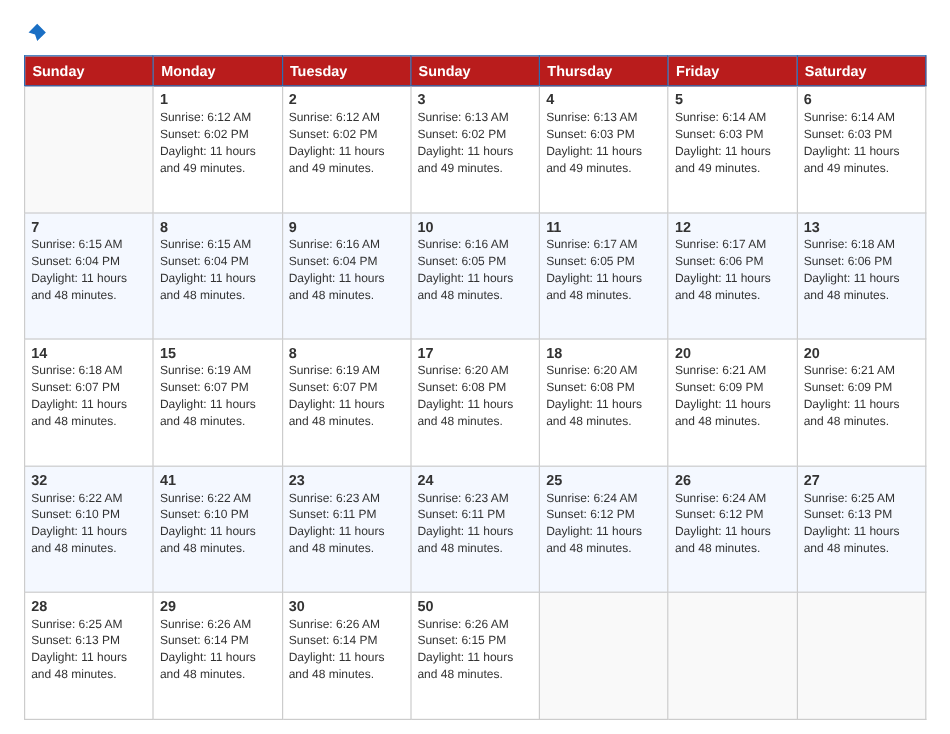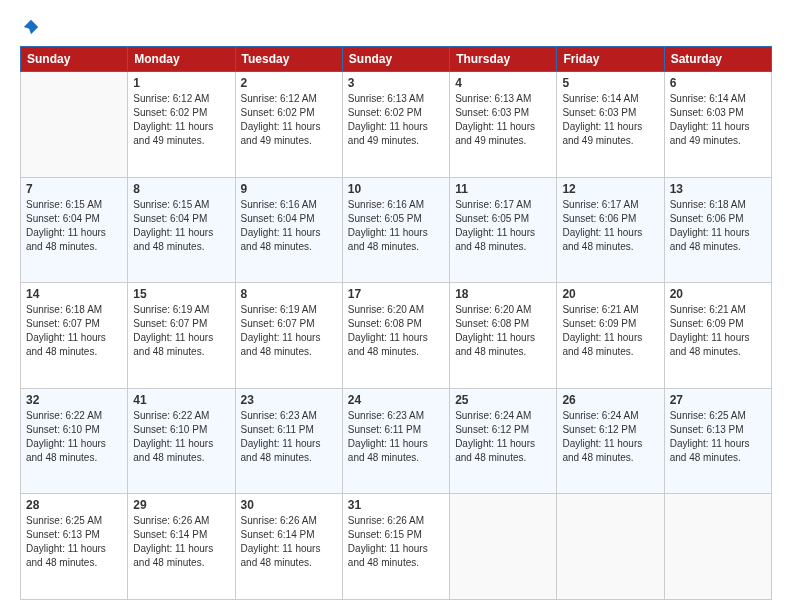--- a/index.html
+++ b/index.html
@@ -248,21 +248,21 @@
           </td>
           <td>
             <span class="day-num">29</span>
             <div class="day-info">Sunrise: 6:26 AM<br>Sunset: 6:14 PM<br>Daylight: 11 hours<br>and 48 minutes.</div>
           </td>
           <td>
             <span class="day-num">30</span>
             <div class="day-info">Sunrise: 6:26 AM<br>Sunset: 6:14 PM<br>Daylight: 11 hours<br>and 48 minutes.</div>
           </td>
           <td>
-            <span class="day-num">31</span>
+            <span class="day-num">50</span>
             <div class="day-info">Sunrise: 6:26 AM<br>Sunset: 6:15 PM<br>Daylight: 11 hours<br>and 48 minutes.</div>
           </td>
           <td class="empty"></td>
           <td class="empty"></td>
           <td class="empty"></td>
         </tr>
       </tbody>
   </table>
 </div>
 

